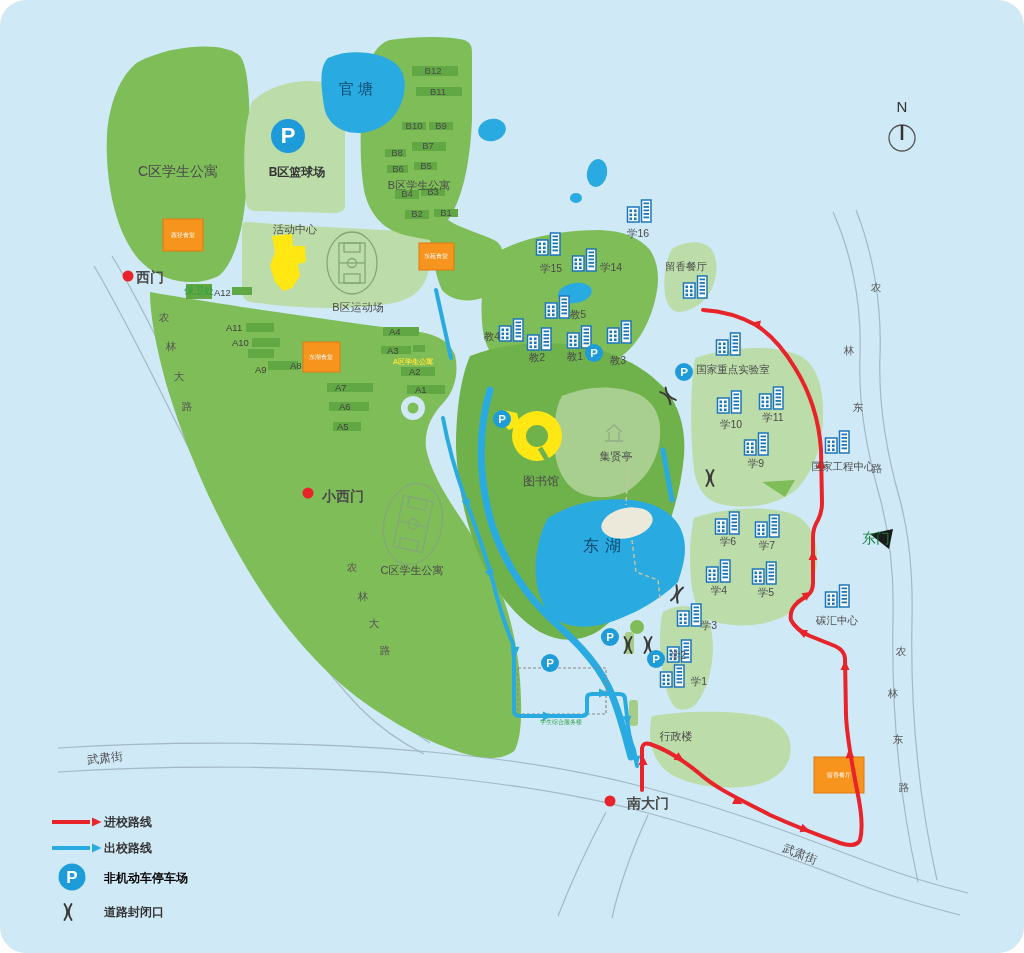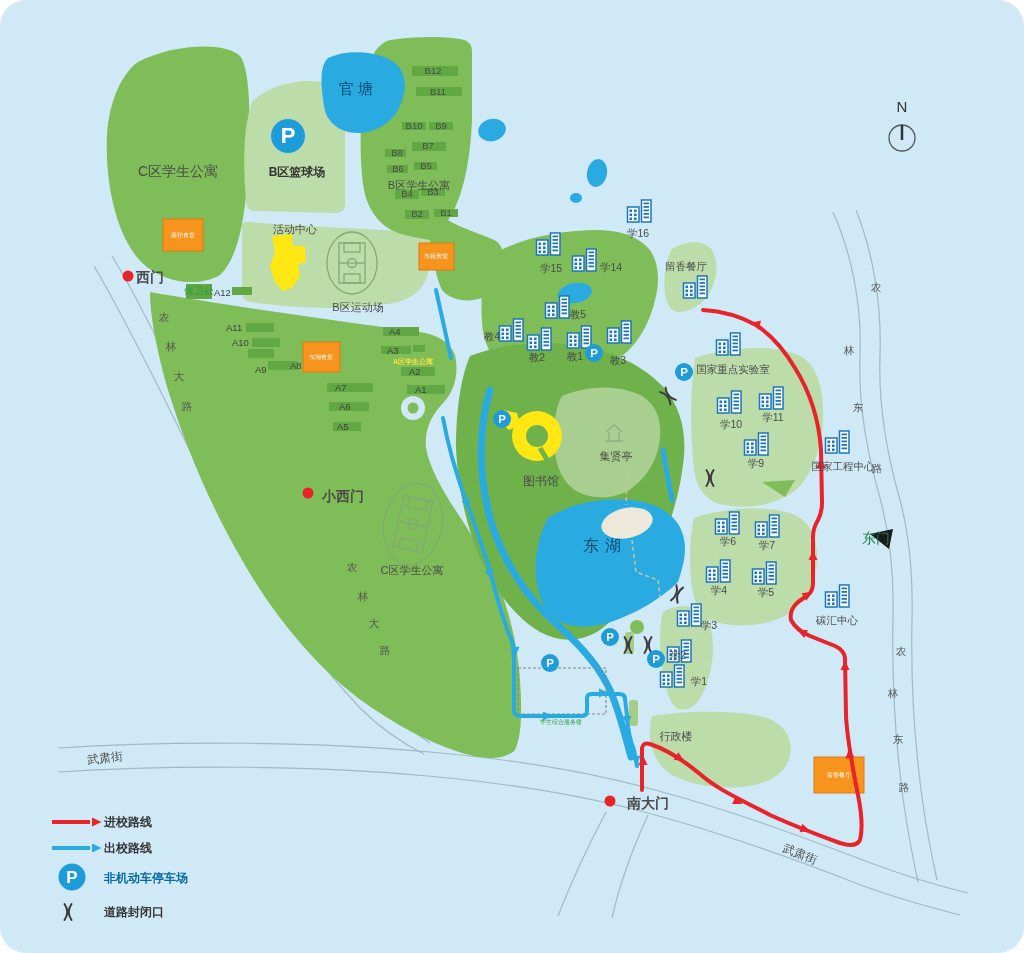--- a/index.html
+++ b/index.html
@@ -360,17 +360,17 @@
 <div class="vchar" style="left:877px;top:469px">路</div>
 <div class="vchar" style="left:901px;top:652px">农</div>
 <div class="vchar" style="left:893px;top:694px">林</div>
 <div class="vchar" style="left:898px;top:740px">东</div>
 <div class="vchar" style="left:904px;top:788px">路</div>
 
 <div class="lbl s15" style="left:902px;top:106px;color:#333">N</div>
 
 <div class="ll s12 b" style="left:104px;top:822px;color:#333">进校路线</div>
 <div class="ll s12 b" style="left:104px;top:848px;color:#333">出校路线</div>
-<div class="ll s12 b" style="left:104px;top:878px;color:#0369a1">非机动车停车场</div>
+<div class="ll s12 b" style="left:104px;top:878px;color:#000000">非机动车停车场</div>
 <div class="ll s12 b" style="left:104px;top:912px;color:#333">道路封闭口</div>
 
 </div>
 </div>
 
 </body></html>

